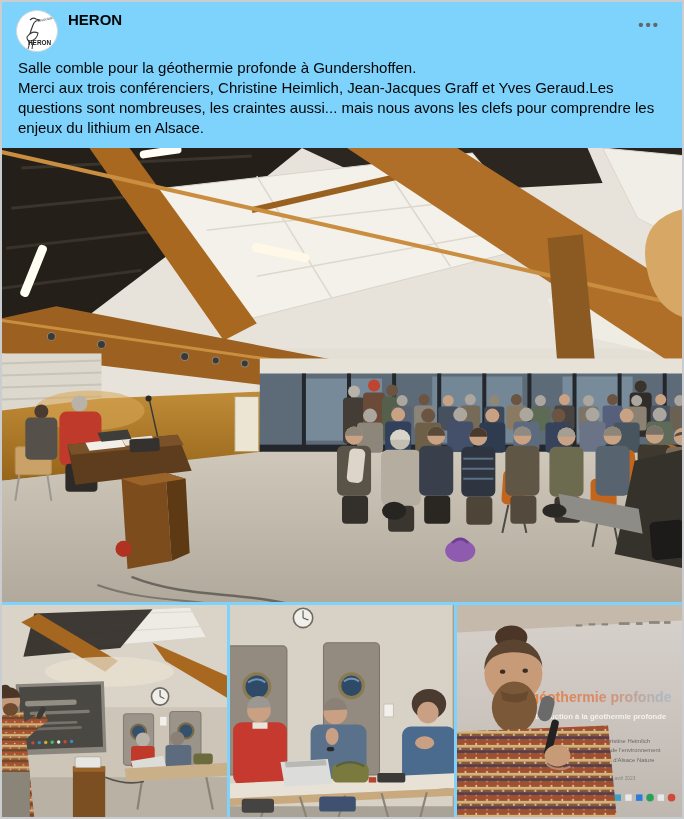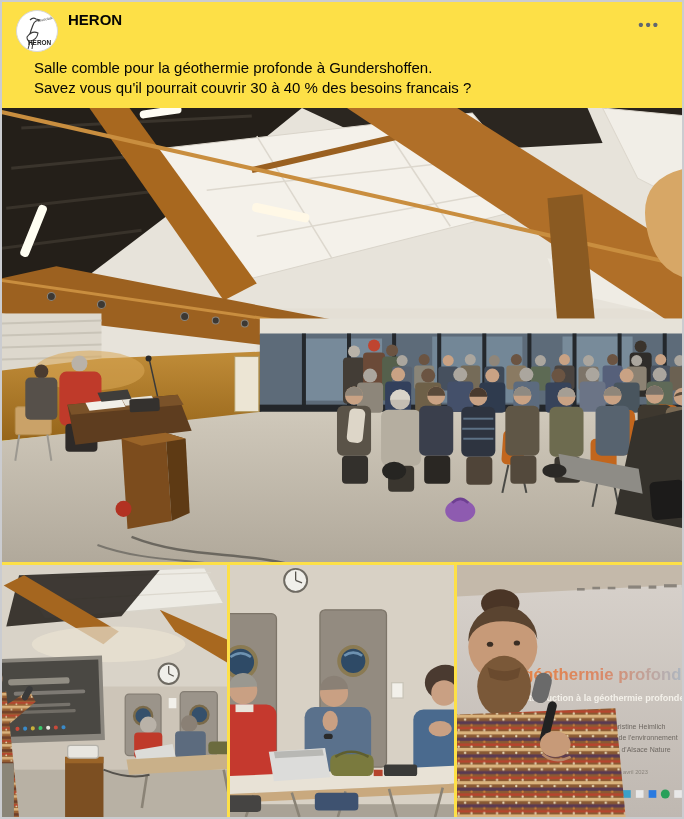--- a/index.html
+++ b/index.html
@@ -1,32 +1,32 @@
 <!DOCTYPE html>
 <html><head>
 <meta charset="utf-8">
 <style>
   html,body{margin:0;padding:0;background:#d8d9dd;}
   body{width:684px;height:819px;overflow:hidden;}
   .card{box-sizing:border-box;width:684px;height:819px;border:2px solid #cbccd0;
-        background:#fde047;display:flex;flex-direction:column;
+        background:#7dd3fc;display:flex;flex-direction:column;
         font-family:"Liberation Sans",sans-serif;}
   
   .header{display:flex;align-items:flex-start;padding:8px 12px 4px 14px;}
   .avatar{width:40px;height:40px;border-radius:50%;border:1px solid #d8d8d8;
           flex:none;background:#fff;overflow:hidden;cursor:pointer;}
   .avatar svg{display:block;width:100%;height:100%;}
   .hmeta{margin-left:10px;flex:1;min-width:0;}
   .author{font-size:15px;font-weight:bold;color:#050505;line-height:20px;cursor:pointer;}
   .sub{font-size:13px;color:#65676b;line-height:17px;display:flex;align-items:center;gap:4px;cursor:pointer;}
   .sub .dot{margin:0 1px;}
   .more{color:#606770;font-size:15px;font-weight:bold;letter-spacing:2px;
         padding:6px 10px;border-radius:6px;cursor:pointer;user-select:none;}
   
-  .ptext{padding:2px 32px 10px;font-size:15px;line-height:20px;color:#050505;}
+  .ptext{padding:2px 16px 10px;font-size:15px;line-height:20px;color:#050505;}
   .ptext p{margin:0;}
   
   .photo-main{height:454px;overflow:hidden;cursor:pointer;}
   .photo-main svg{display:block;}
   .grid{display:flex;gap:3px;margin-top:3px;flex:1;min-height:0;}
   .grid .cell{flex:1;overflow:hidden;cursor:pointer;}
   .grid svg{display:block;width:100%;height:100%;}
 </style>
 </head>
 <body>
@@ -47,21 +47,21 @@
     <div class="hmeta">
       <div class="author">HERON</div>
     </div>
     <div class="more">
       <span>•••</span>
     </div>
   </div>
 
   <div class="ptext">
     <p>Salle comble pour la géothermie profonde à Gundershoffen.</p>
-    <p>Savez vous qu'il pourrait couvrir 30 à 40 % des besoins francais ?</p>
+    <p>Merci aux trois conférenciers, Christine Heimlich, Jean-Jacques Graff et Yves Geraud.Les questions sont nombreuses, les craintes aussi... mais nous avons les clefs pour comprendre les enjeux du lithium en Alsace.</p>
   </div>
 
   <div class="photo-main">
     <svg viewBox="0 0 684 453" width="684" height="454" preserveAspectRatio="xMidYMid slice">
       <defs>
         <linearGradient id="floorG" x1="0" y1="0" x2="0" y2="1">
           <stop offset="0" stop-color="#cfc8ba"></stop>
             <stop offset="1" stop-color="#b1a99b"></stop>
         </linearGradient>
         <linearGradient id="wallG" x1="0" y1="0" x2="0" y2="1">

